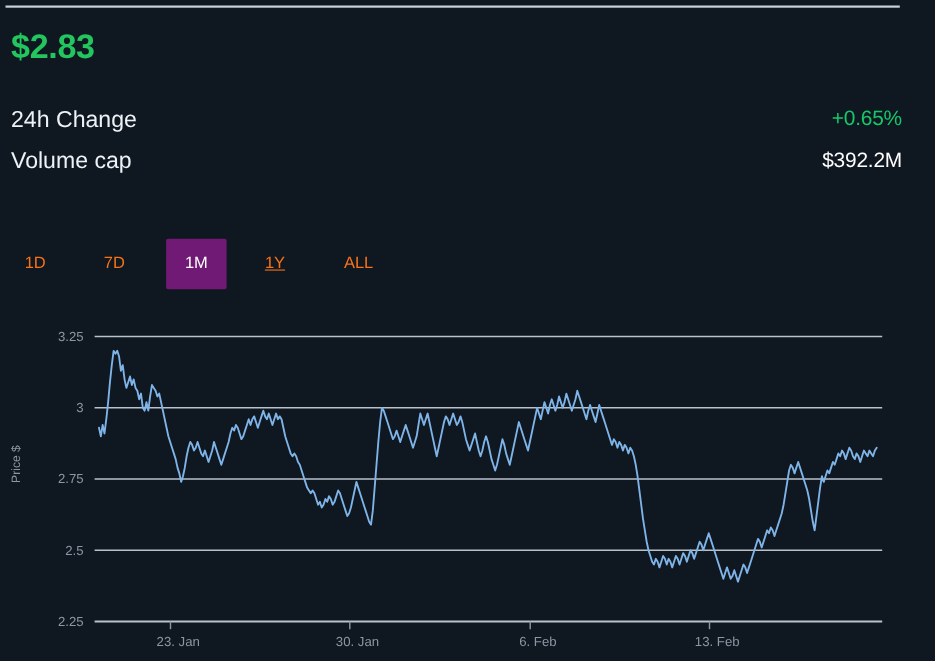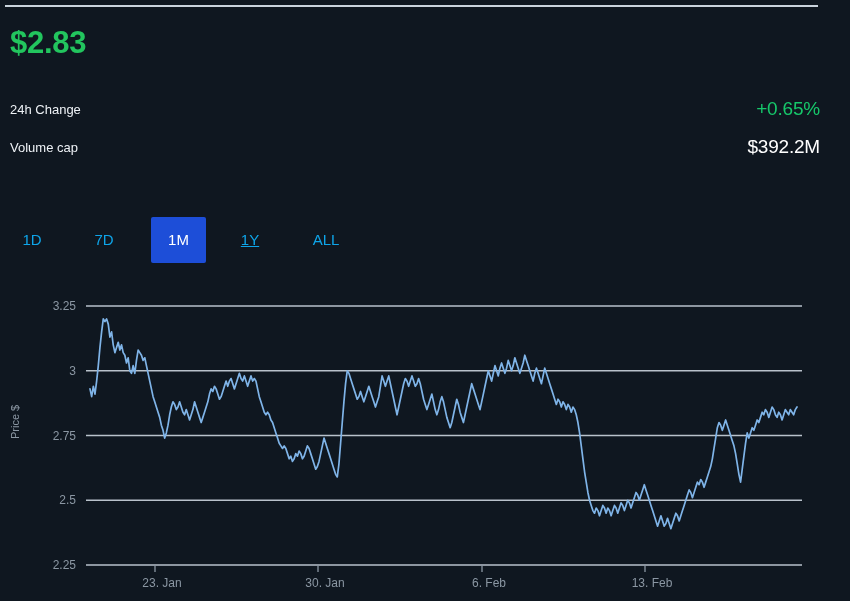--- a/index.html
+++ b/index.html
@@ -40,21 +40,21 @@
     width: 810px;
   }
   .stat-row {
     position: relative;
     height: 38px;
     display: flex;
     align-items: center;
     justify-content: space-between;
   }
   .stat-label {
-    font-size: 13px;
+    font-size: 21px;
     color: #eef2f6;
     font-weight: 400;
   }
   .stat-value {
     font-size: 19px;
     font-weight: normal;
     color: #ffffff;
     letter-spacing: -0.2px;
   }
   .stat-value.positive {
@@ -67,31 +67,31 @@
     width: 850px;
     height: 46px;
   }
   .range-btn {
     position: absolute;
     top: 0;
     height: 46px;
     line-height: 46px;
     text-align: center;
     font-size: 15px;
-    color: #0ea5e9;
+    color: #f97316;
     font-weight: 400;
     cursor: pointer;
     user-select: none;
     background: transparent;
     border: none;
     padding: 0;
     font-family: "Liberation Sans", sans-serif;
   }
   .range-btn.active {
-    background: #1d4ed8;
+    background: #701a75;
     color: #ffffff;
     border-radius: 2px;
   }
   .chart-area {
     position: absolute;
     left: 0;
     top: 280px;
     width: 706px;
     height: 321px;
   }

